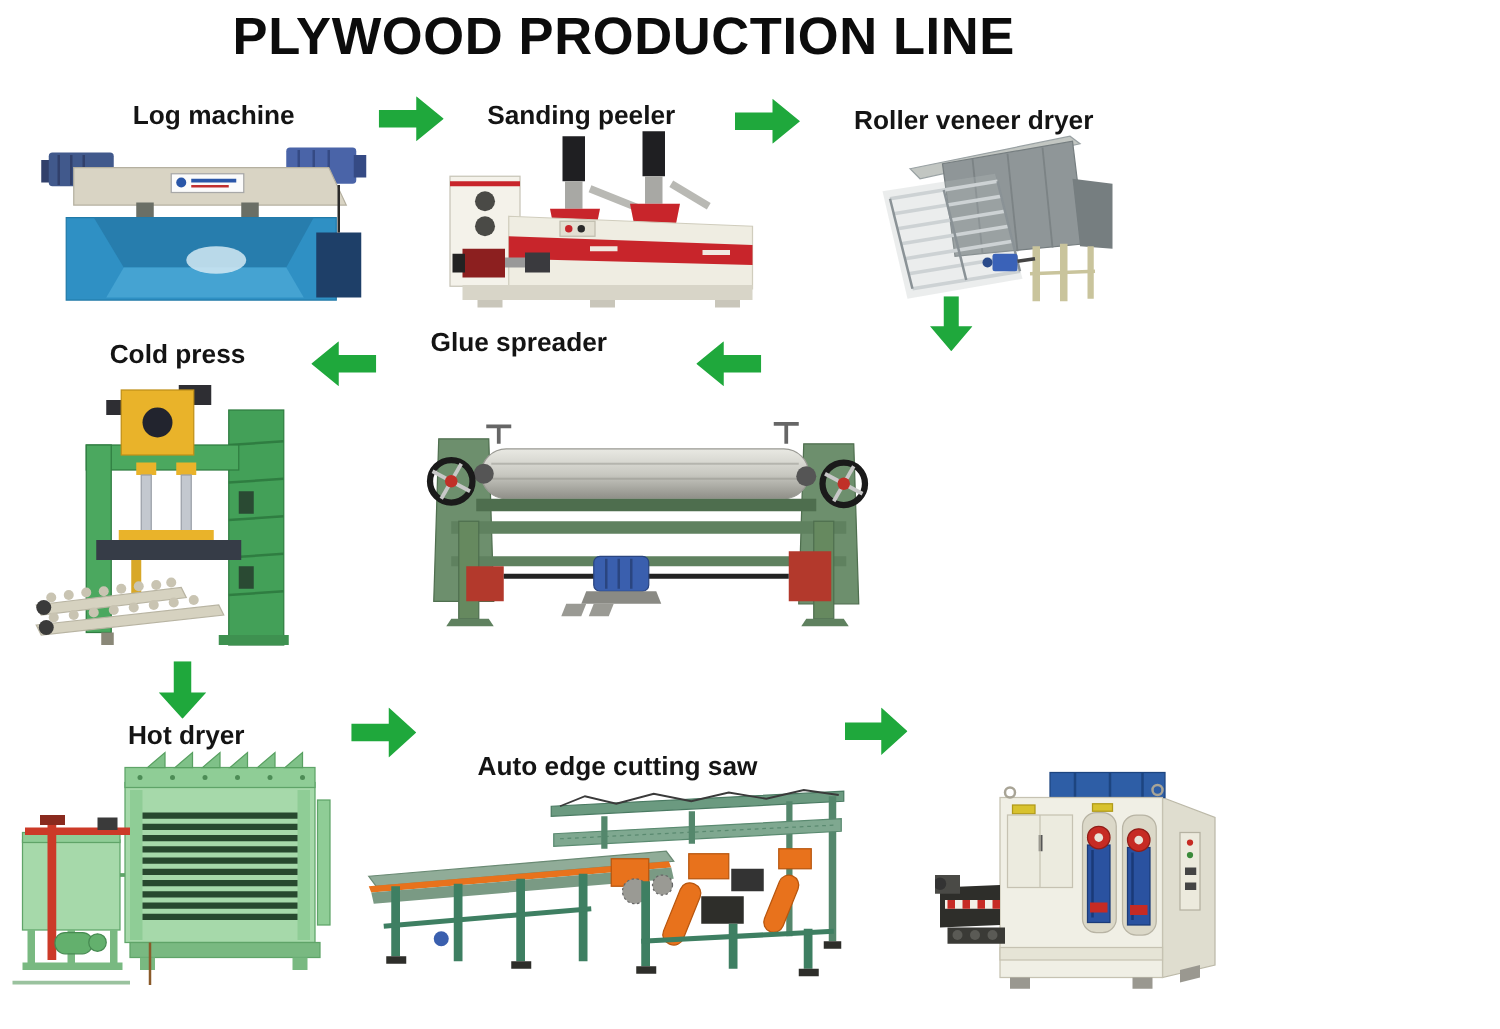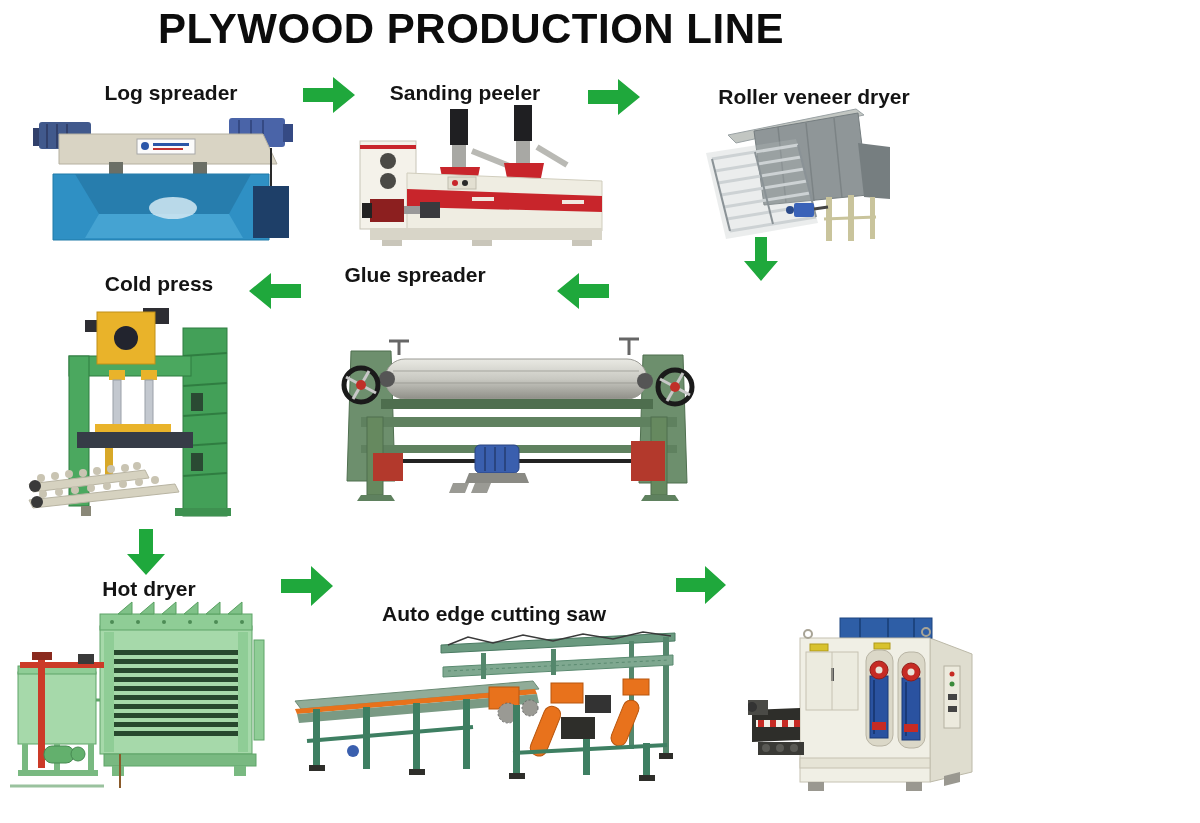--- a/index.html
+++ b/index.html
@@ -1,24 +1,24 @@
 <!DOCTYPE html>
 <html><head>
 <meta charset="utf-8">
 <style>
   html,body{margin:0;padding:0;background:#fff;}
   .canvas{position:relative;width:1200px;height:823px;background:#ffffff;overflow:hidden;
           font-family:"Liberation Sans",sans-serif;}
-  .title{position:absolute;left:158px;top:5px;width:682px;
+  .title{position:absolute;left:158px;top:5px;width:682px;text-align:center;
          font-size:42px;font-weight:bold;letter-spacing:.5px;color:#0c0c0c;white-space:nowrap;}
   .mlabel{position:absolute;font-size:21px;font-weight:bold;color:#141414;text-align:center;white-space:nowrap;}
   .lab-debarker{left:95px;top:81px;width:152px;}
   .lab-peeler{left:386px;top:81px;width:158px;}
-  .lab-dryer{left:709px;top:85px;width:210px;}
-  .lab-coldpress{left:80px;top:272px;width:124px;margin-left:17px;}
+  .lab-dryer{left:674px;top:85px;width:210px;}
+  .lab-coldpress{left:80px;top:272px;width:124px;}
   .lab-glue{left:336px;top:263px;width:158px;}
   .lab-hotpress{left:93px;top:577px;width:112px;}
   .lab-saw{left:368px;top:578px;width:252px;margin-top:24px;}
   .lab-sander{left:741px;top:571px;width:194px;}
   .arrow{position:absolute;}
   .ar1{left:303px;top:77px;}
   .ar2{left:588px;top:79px;}
   .ar3{left:744px;top:237px;}
   .ar4{left:249px;top:273px;}
   .ar5{left:557px;top:273px;}
@@ -35,21 +35,21 @@
   .m-saw{left:293px;top:623px;}
   .m-sander{left:748px;top:610px;}
 </style>
 </head>
 <body>
 
 <div class="canvas">
 
   <div class="title">PLYWOOD PRODUCTION LINE</div>
 
-  <div class="mlabel lab-debarker">Log spreader</div>
+  <div class="mlabel lab-debarker">Log machine</div>
   <div class="mlabel lab-peeler">Sanding peeler</div>
   <div class="mlabel lab-dryer">Roller veneer dryer</div>
 
   <div class="mlabel lab-coldpress">Cold press</div>
   <div class="mlabel lab-glue">Glue spreader</div>
 
   <div class="mlabel lab-hotpress">Hot dryer</div>
   <div class="mlabel lab-saw">Auto edge cutting saw</div>
 
   <svg class="arrow ar1" width="52" height="36">

